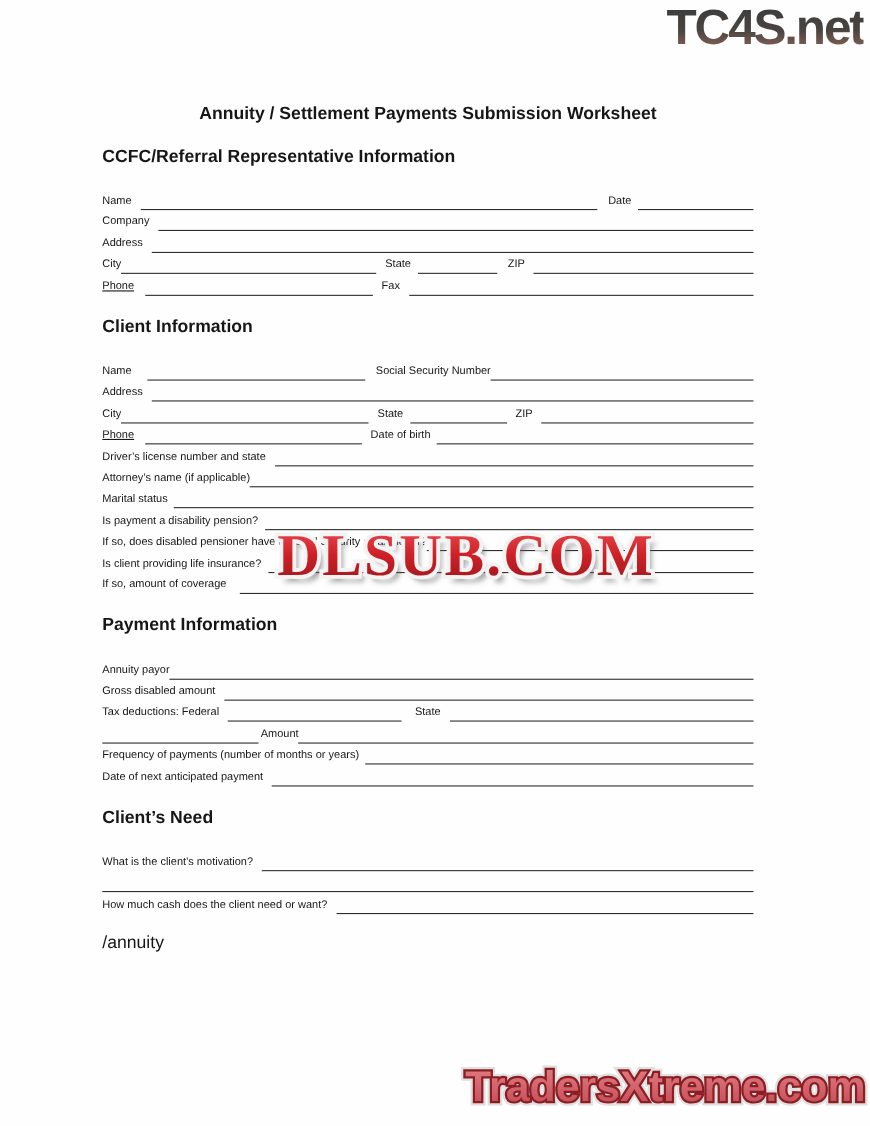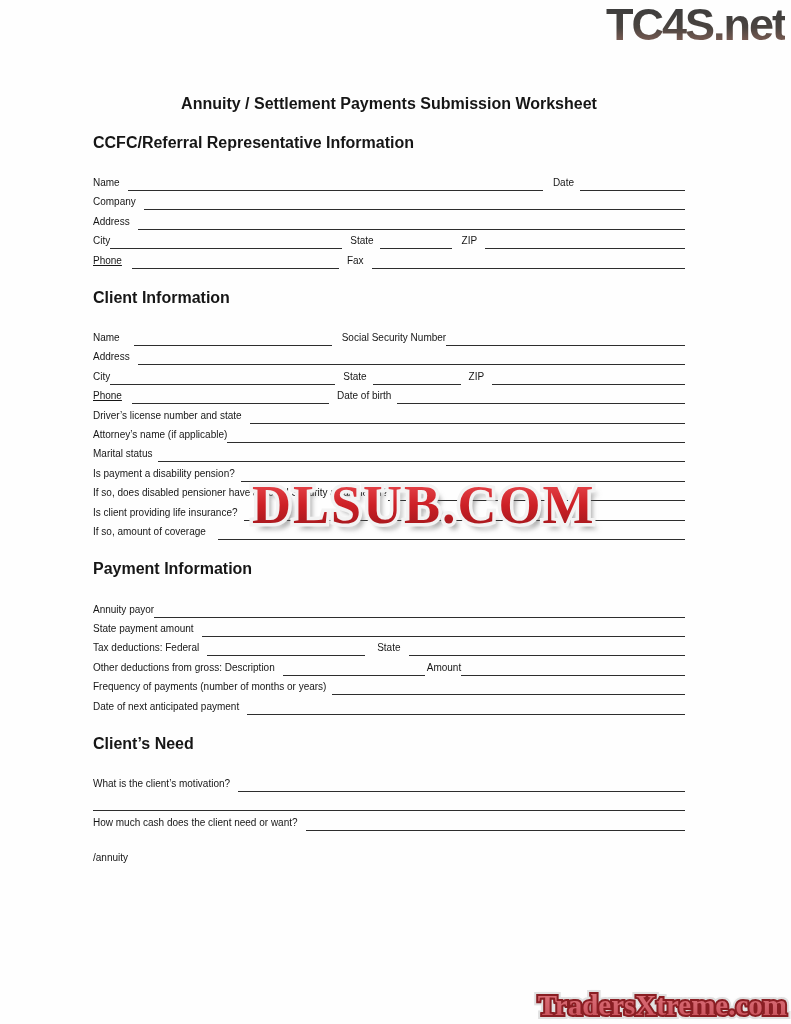--- a/index.html
+++ b/index.html
@@ -58,21 +58,21 @@
     flex: 1 1 auto;
     min-width: 10px;
   }
   .ln.fx { flex: none; }
   .w232 { width: 232px; } .w225 { width: 225px; }
   .w207 { width: 207px; } .w198 { width: 198px; } .w197 { width: 197px; }
   .w158 { width: 158px; } .w142 { width: 142px; }
   .w105 { width: 105px; } .w88 { width: 88px; } .w72 { width: 72px; }
   .footer-tag {
     margin-top: 20px;
-    font-size: 10px;
+    font-size: 16px;
     line-height: 14px;
   }
   
   .logo-stack { display: grid; }
   .logo-stack > span { grid-area: 1 / 1; white-space: nowrap; }
   .tc4s-logo {
     position: absolute;
     top: 0;
     right: 6px;
     font-size: 45px;
@@ -104,26 +104,25 @@
   }
   .stamp-fill {
     background: linear-gradient(180deg, #e8474d 0%, #cd2026 50%, #a2181d 100%);
     -webkit-background-clip: text;
     background-clip: text;
     color: transparent;
   }
   .traders-logo {
     position: absolute;
     right: 4px;
-    bottom: 0;
-    font-size: 29px;
+    bottom: 16px;
+    font-size: 39px;
     font-weight: bold;
     letter-spacing: 0px;
     line-height: 38px;
-    font-family: Liberation Serif, serif;
   }
   .traders-glow {
     color: #e2e2e2;
     -webkit-text-stroke: 8px #e0e0e0;
     text-shadow: 0 0 5px rgba(170,170,170,0.9);
   }
   .traders-outline {
     color: #8a1e23;
     -webkit-text-stroke: 4px #8a1e23;
   }
@@ -233,31 +232,30 @@
       <span class="ln"></span>
     </div>
 
     <div class="sec-heading">Payment Information</div>
 
     <div class="row">
       <span class="lbl tight">Annuity payor</span>
       <span class="ln"></span>
     </div>
     <div class="row">
-      <span class="lbl">State payment amount</span>
+      <span class="lbl">Gross disabled amount</span>
       <span class="ln"></span>
     </div>
     <div class="row">
       <span class="lbl">Tax deductions: Federal</span>
       <span class="ln fx w158"></span>
       <span class="lbl pl12">State</span>
       <span class="ln"></span>
     </div>
     <div class="row">
-      <span class="lbl">Other deductions from gross: Description</span>
       <span class="ln fx w142"></span>
       <span class="lbl tight pl2">Amount</span>
       <span class="ln"></span>
     </div>
     <div class="row">
       <span class="lbl pr6">Frequency of payments (number of months or years)</span>
       <span class="ln"></span>
     </div>
     <div class="row">
       <span class="lbl">Date of next anticipated payment</span>

